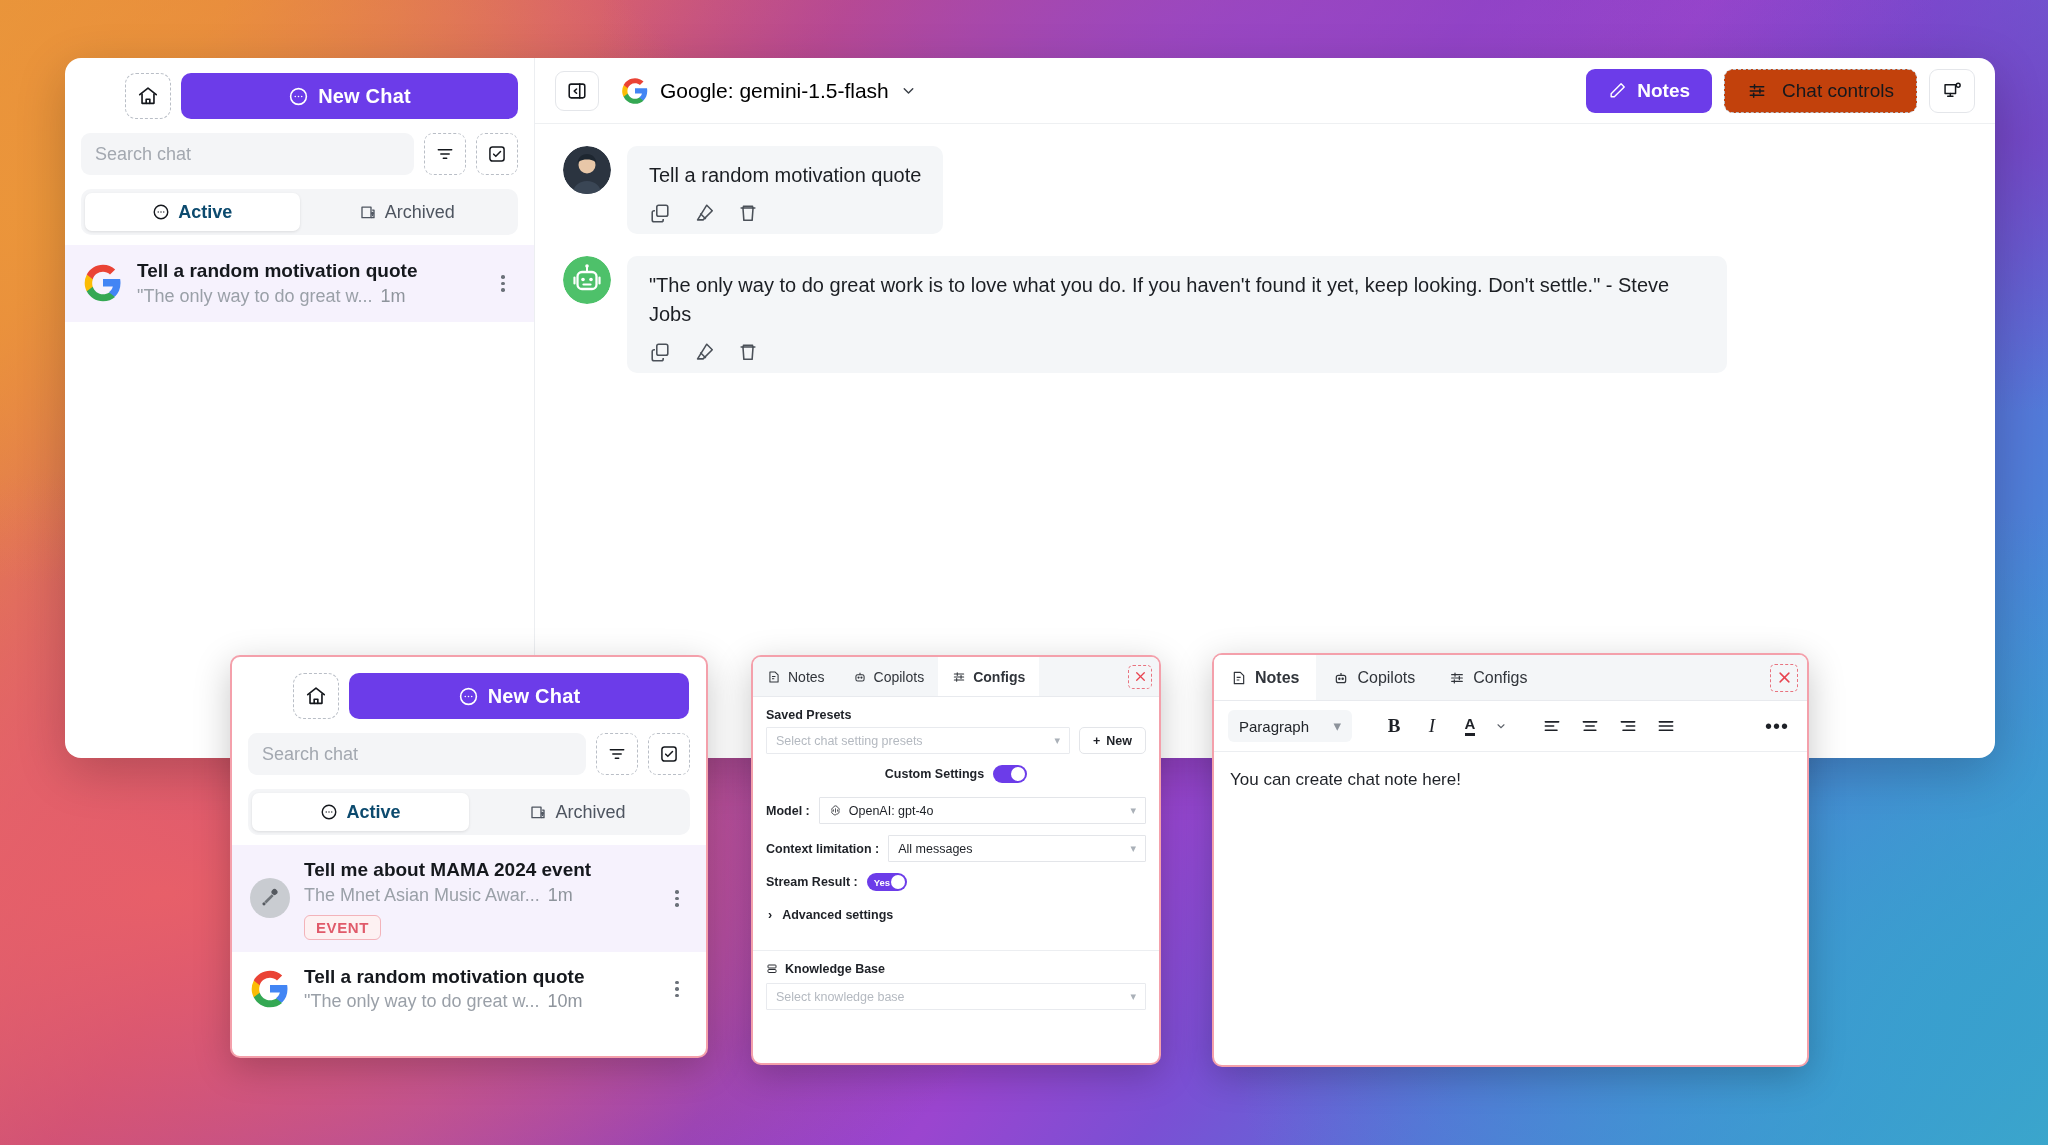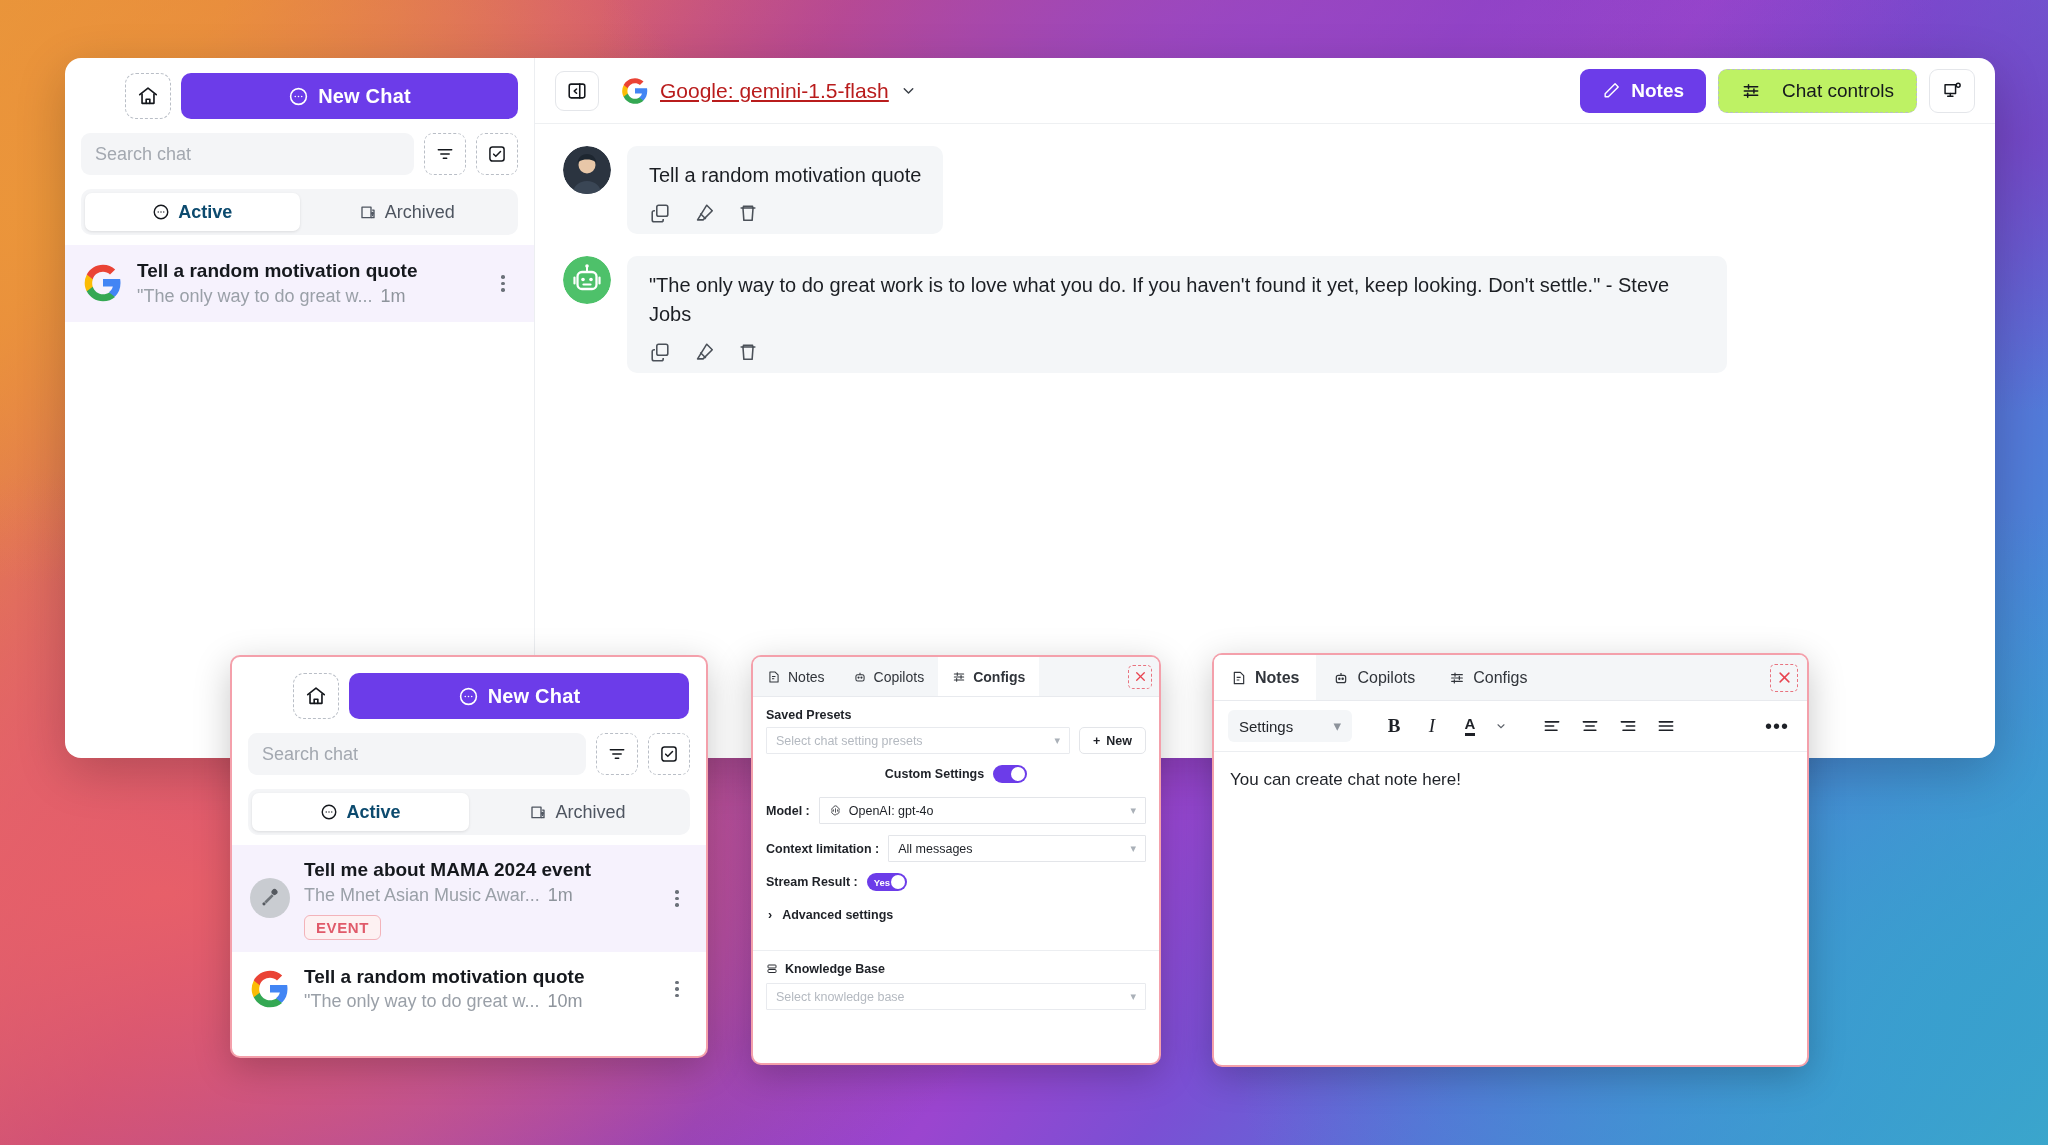--- a/index.html
+++ b/index.html
@@ -87,31 +87,31 @@
   .main { flex: 1; display: flex; flex-direction: column; min-width: 0; }
   .topbar {
     height: 66px; display: flex; align-items: center;
     padding: 0 20px 0 20px; border-bottom: 1px solid #eef0f2; gap: 14px;
   }
   .panel-btn {
     width: 44px; height: 40px; border-radius: 9px; border: 1px solid #e4e6ea;
     background: #fff; display: flex; align-items: center; justify-content: center; flex: none;
   }
   .model-sel { display: flex; align-items: center; gap: 11px; padding-left: 8px; }
-  .model-name { font-size: 21px; color: #b91c1c; text-decoration: underline; }
+  .model-name { font-size: 21px; color: #000000; }
   .topbar-right { margin-left: auto; display: flex; align-items: center; gap: 12px; }
   .btn-notes {
     height: 44px; padding: 0 22px; border-radius: 9px; background: #6c3ce9;
     color: #fff; font-size: 19px; font-weight: 600;
     display: flex; align-items: center; gap: 10px;
   }
   .btn-chatctl {
     height: 44px; padding: 0 22px; border-radius: 9px;
-    border: 1.5px dashed #b9bec6; background: #bef264; color: #15181d;
-    font-size: 19px; font-weight: 500; display: flex; align-items: center; gap: 21px;
+    border: 1.5px dashed #b9bec6; background: #c2410c; color: #15181d;
+    font-size: 19px; font-weight: 500; display: flex; align-items: center; gap: 15px;
   }
   .btn-icon-sq {
     width: 46px; height: 44px; border-radius: 9px; border: 1px solid #e4e6ea;
     background: #fff; display: flex; align-items: center; justify-content: center;
   }
   .messages { padding: 22px 28px 0 28px; overflow: hidden; }
   .msg { display: flex; gap: 16px; margin-bottom: 22px; }
   .msg-avatar { width: 48px; height: 48px; border-radius: 50%; flex: none; overflow: hidden; }
   .bubble { background: #f4f6f8; border-radius: 10px; padding: 15px 22px 10px 22px; max-width: 1090px; }
   .bubble.wide { max-width: 1100px; }
@@ -639,21 +639,21 @@
     <div class="close-x">
       <svg width="15" height="15" viewBox="0 0 24 24" stroke="#e8434f" stroke-width="2.4" stroke-linecap="round">
           <line x1="5" y1="5" x2="19" y2="19"></line>
           <line x1="19" y1="5" x2="5" y2="19"></line>
         </svg>
     </div>
   </div>
 
   <div class="nt-toolbar">
     <div class="para-sel">
-      <span>Settings</span>
+      <span>Paragraph</span>
       <span class="chev">▾</span>
     </div>
     <div class="tb-gap"></div>
     <div class="tb-btn">
       <span style="font-weight:700;font-size:19px;font-family:'Liberation Serif',serif">B</span>
     </div>
     <div class="tb-btn">
       <span style="font-style:italic;font-size:19px;font-family:'Liberation Serif',serif">I</span>
     </div>
     <div class="tb-btn">

